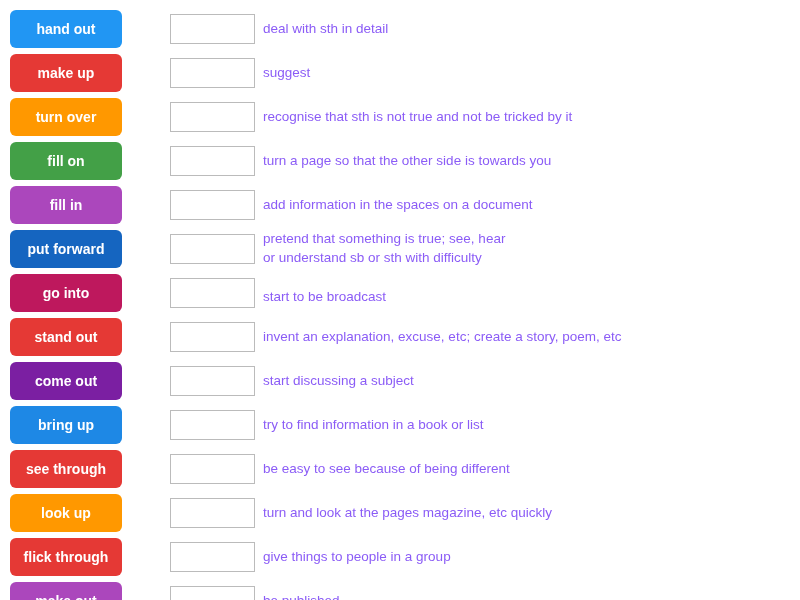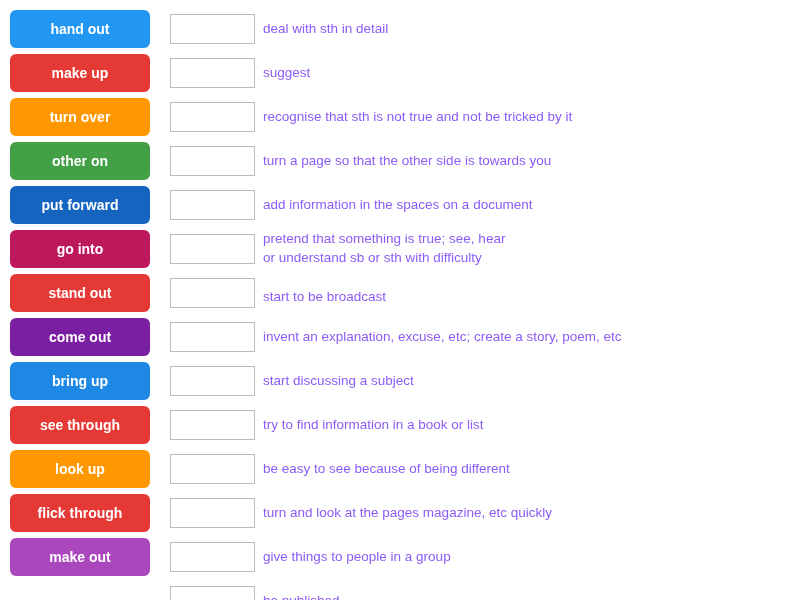--- a/index.html
+++ b/index.html
@@ -19,21 +19,21 @@
       display: flex;
       flex-direction: column;
       gap: 6px;
       width: 150px;
       flex-shrink: 0;
     }
     .phrase-btn {
       display: flex;
       align-items: center;
       justify-content: center;
-      width: 140px;
+      width: 112px;
       height: 38px;
       border: none;
       border-radius: 6px;
       color: #fff;
       font-size: 14px;
       font-weight: bold;
       cursor: pointer;
       text-align: center;
     }
     .right-column {
@@ -62,21 +62,22 @@
     }
   </style>
 </head>
 <body>
 
 <div class="container">
   <div class="left-column">
   <button class="phrase-btn" style="background-color: rgb(33, 150, 243);">hand out</button>
       <button class="phrase-btn" style="background-color: rgb(229, 57, 53);">make up</button>
       <button class="phrase-btn" style="background-color: rgb(255, 152, 0);">turn over</button>
-      <button class="phrase-btn" style="background-color: rgb(67, 160, 71);">other on</button>
+      <button class="phrase-btn" style="background-color: rgb(67, 160, 71);">fill on</button>
+      <button class="phrase-btn" style="background-color: rgb(171, 71, 188);">fill in</button>
       <button class="phrase-btn" style="background-color: rgb(21, 101, 192);">put forward</button>
       <button class="phrase-btn" style="background-color: #be185d;">go into</button>
       <button class="phrase-btn" style="background-color: rgb(229, 57, 53);">stand out</button>
       <button class="phrase-btn" style="background-color: rgb(123, 31, 162);">come out</button>
       <button class="phrase-btn" style="background-color: rgb(30, 136, 229);">bring up</button>
       <button class="phrase-btn" style="background-color: rgb(229, 57, 53);">see through</button>
       <button class="phrase-btn" style="background-color: rgb(255, 152, 0);">look up</button>
       <button class="phrase-btn" style="background-color: rgb(229, 57, 53);">flick through</button>
       <button class="phrase-btn" style="background-color: rgb(171, 71, 188);">make out</button>
     </div>

